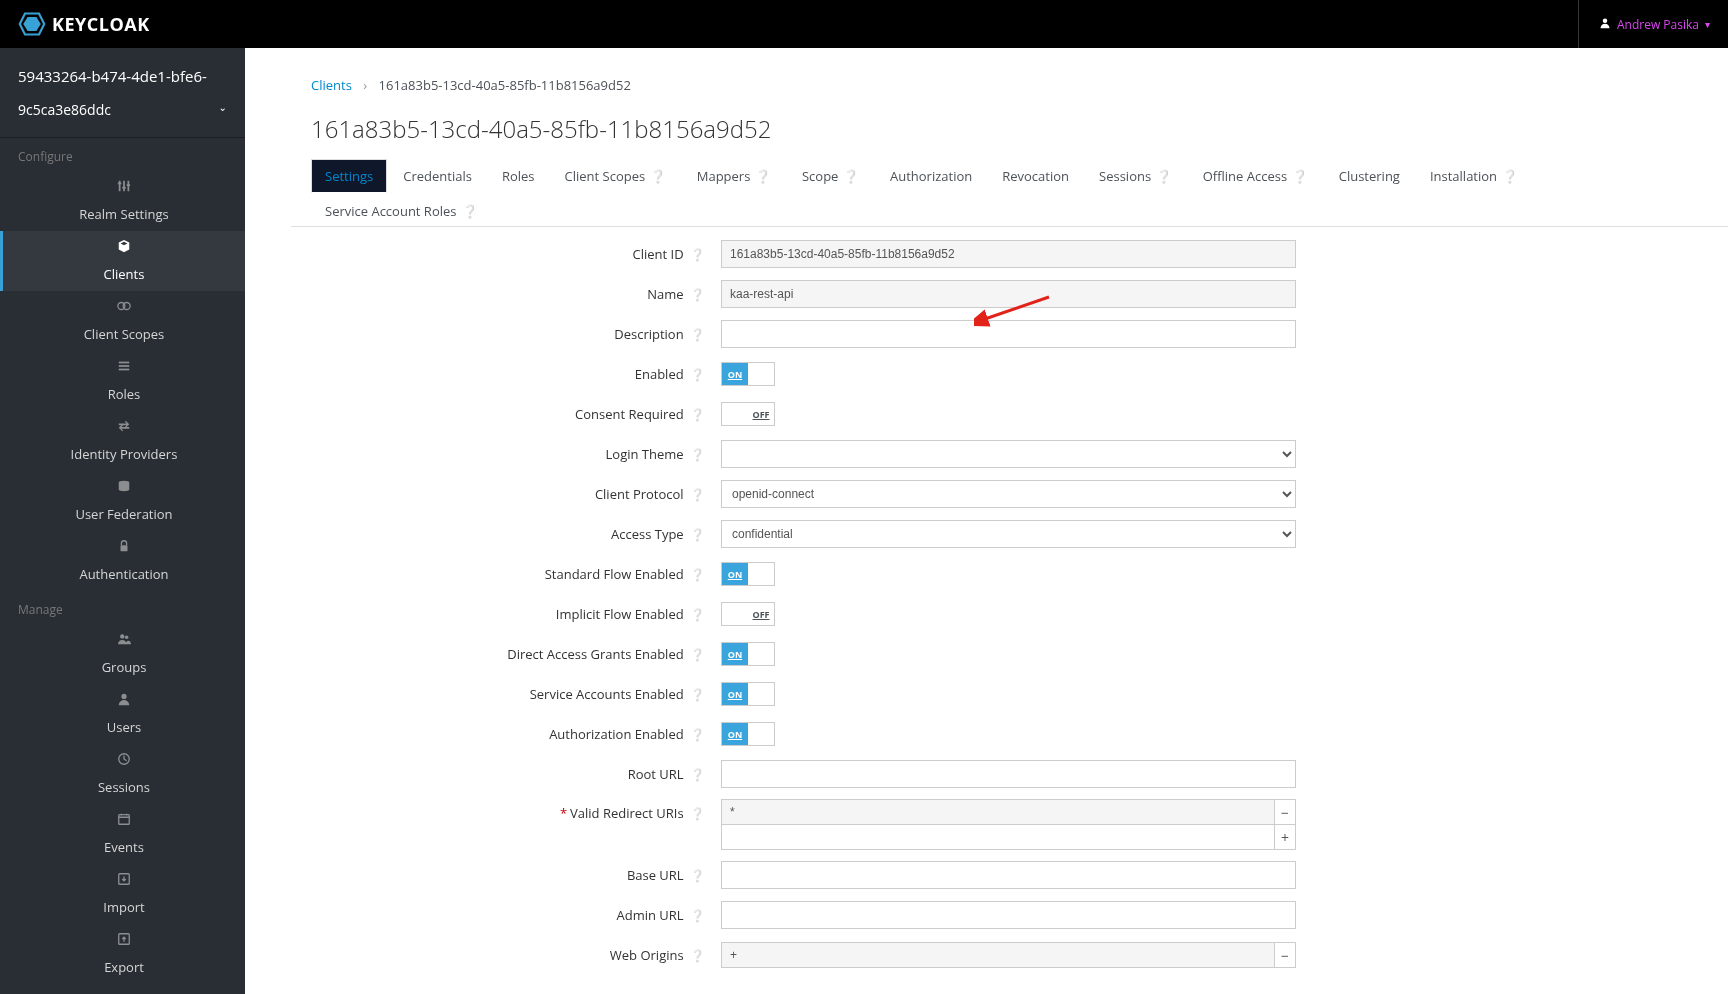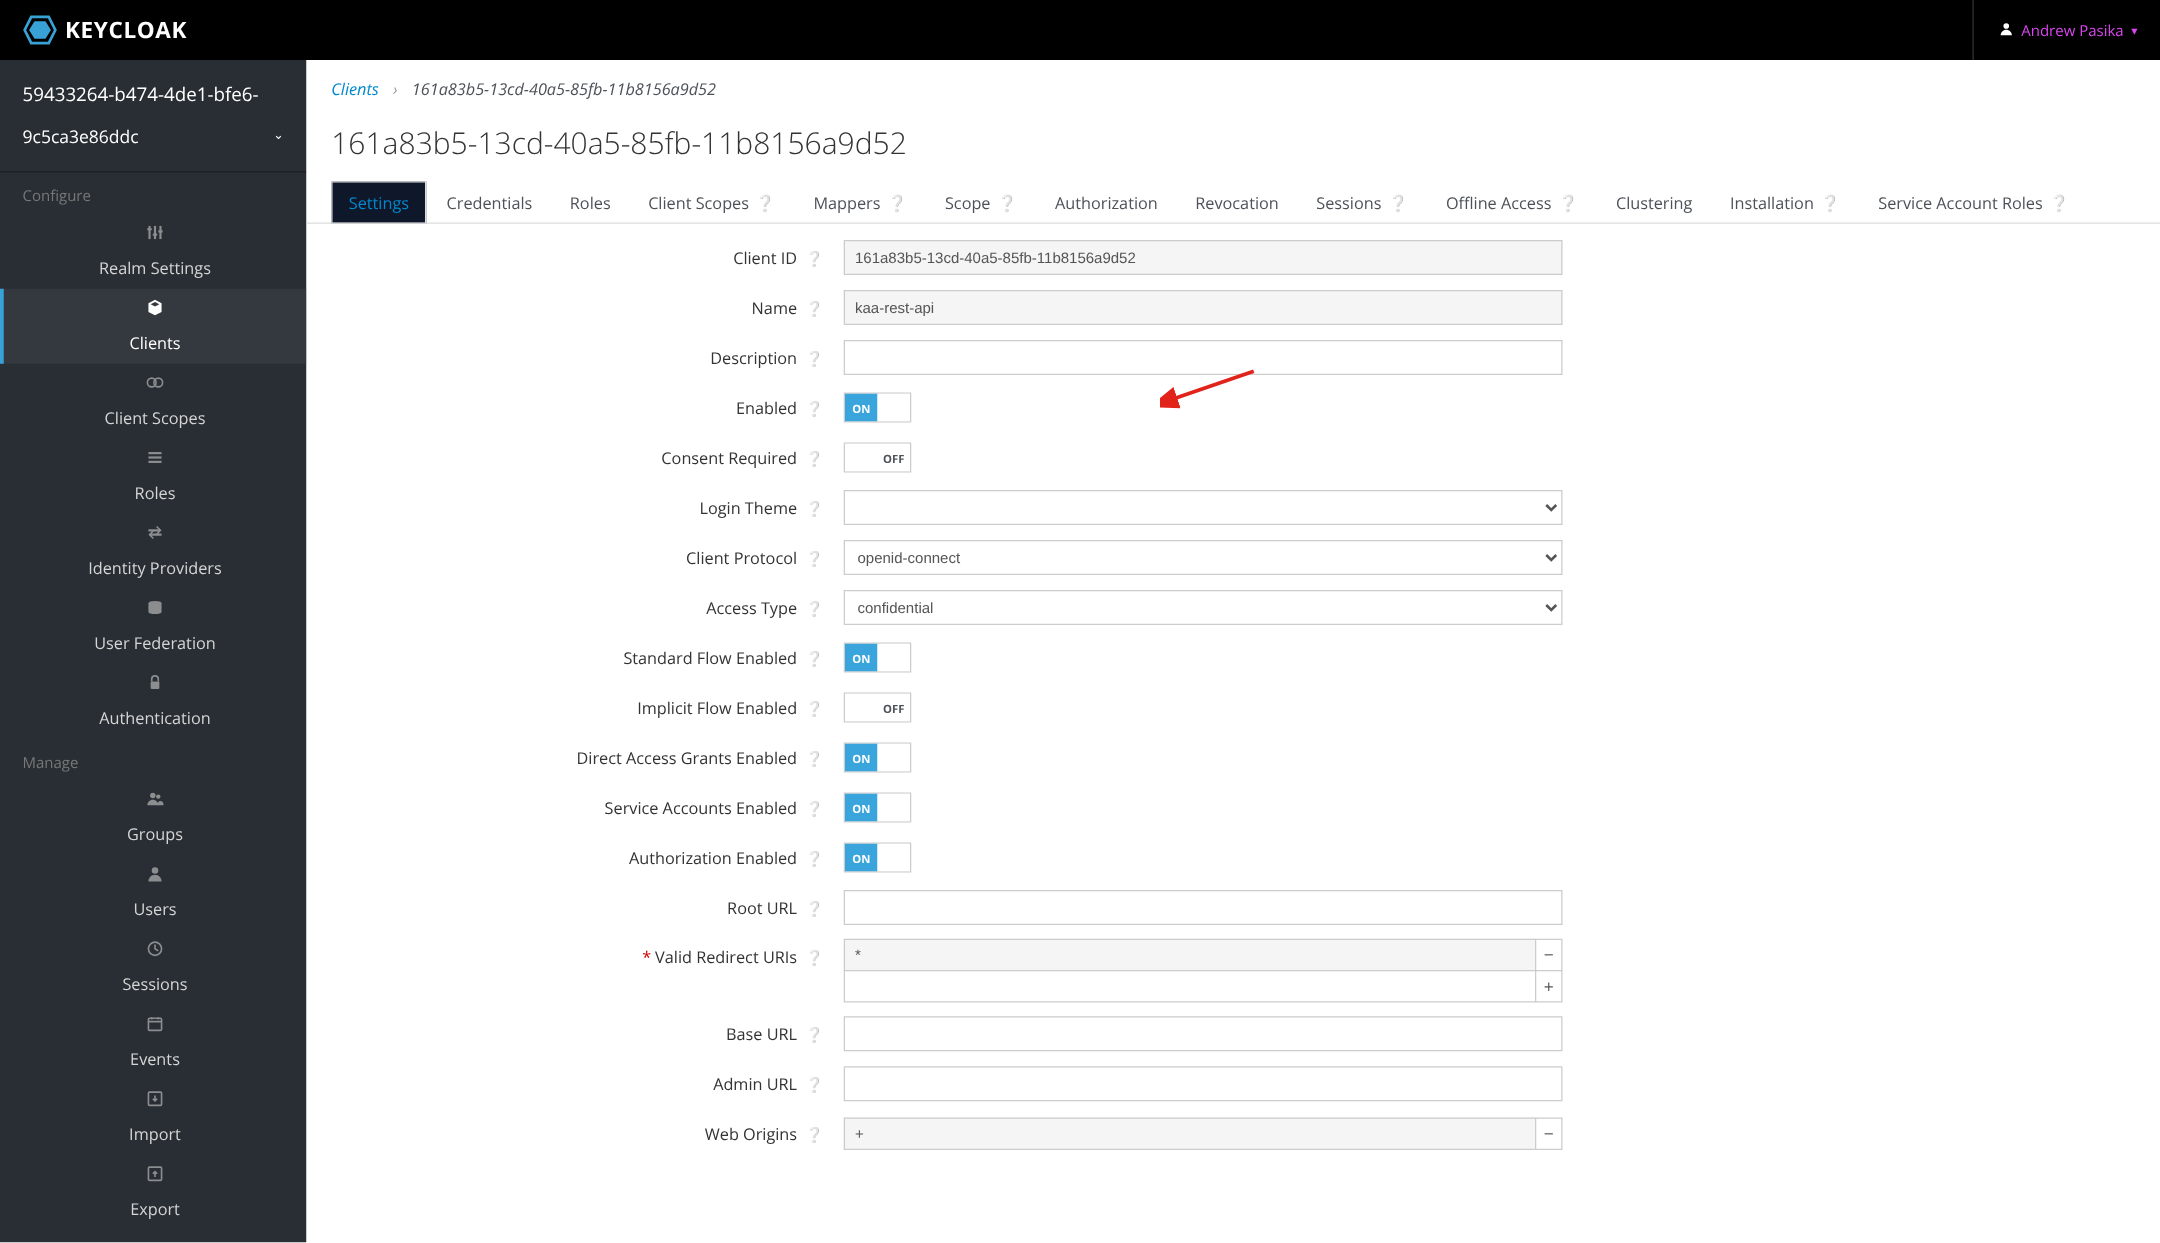--- a/index.html
+++ b/index.html
@@ -4,55 +4,55 @@
 <style>
 * { margin: 0; padding: 0; box-sizing: border-box; }
 body { font-family: "Open Sans", -apple-system, sans-serif; font-size: 13px; color: #333; background: #fff; }
 
 .header { background: #000; height: 48px; display: flex; align-items: center; justify-content: space-between; padding: 0 18px; }
 .logo { display: flex; align-items: center; gap: 6px; }
 .logo-icon { width: 28px; height: 28px; }
 .logo-text { color: #fff; font-weight: 700; font-size: 18px; letter-spacing: 0.5px; }
 .user-menu { color: #d946ef; font-size: 12px; display: flex; align-items: center; gap: 6px; border-left: 1px solid #333; padding-left: 20px; height: 48px; cursor: pointer; }
 
-.layout { display: flex; height: calc(100vh - 48px); }
+.layout { display: flex; height: calc(100vh - 48px); gap: 46px; }
 
 .sidebar { width: 245px; background: #292e34; color: #d0d0d0; overflow-y: auto; flex-shrink: 0; }
 .realm-block { padding: 18px 18px; border-bottom: 1px solid #1a1e22; }
 .realm-line1 { font-size: 15px; color: #fff; margin-bottom: 14px; }
 .realm-selector { display: flex; justify-content: space-between; font-size: 14px; color: #fff; cursor: pointer; }
 .section-header { padding: 10px 18px 6px; color: #777; font-size: 12px; }
 .nav-item { display: flex; align-items: center; gap: 12px; padding: 8px 18px; color: #d5d5d5; font-size: 13px; cursor: pointer; border-left: 3px solid transparent; flex-direction: column; }
 .nav-item.active { background: #33393f; border-left: 3px solid #38a1d6; color: #fff; }
 .nav-icon { width: 14px; height: 14px; display: inline-flex; align-items: center; justify-content: center; color: #8b8d8f; font-size: 13px; }
 .nav-item.active .nav-icon { color: #fff; }
 
 .main { flex: 1; overflow-y: auto; padding: 0; }
-.breadcrumb { padding: 14px 20px 10px; font-size: 13px; font-style: italic; }
+.breadcrumb { padding: 28px 20px 10px; font-size: 13px; }
 .breadcrumb a { color: #0088ce; text-decoration: none; }
 .breadcrumb .sep { color: #999; margin: 0 8px; }
 .breadcrumb .current { color: #4d5258; }
 .page-title { font-size: 24px; font-weight: 300; color: #333; padding: 8px 20px 14px; }
 
 .tabs { display: flex; flex-wrap: wrap; padding: 0 20px; border-bottom: 1px solid #ddd; gap: 2px; }
 .tab { padding: 7px 13px; color: #4d5258; font-size: 13px; cursor: pointer; border: 1px solid transparent; border-bottom: none; margin-bottom: -1px; }
 .tab.active { color: #0088ce; border-color: #ddd; border-bottom: 1px solid #fff; background: #0f172a; }
 .tab .help { color: #bbb; margin-left: 2px; }
 
 .form { padding: 12px 20px 30px; }
 .form-row { display: flex; align-items: center; margin-bottom: 10px; min-height: 30px; }
 .form-label { width: 410px; text-align: right; padding-right: 16px; font-size: 13px; color: #333; }
 .form-label .req { color: #c00; margin-right: 3px; }
 .form-label .help { color: #bbb; font-size: 12px; margin-left: 3px; }
 .form-control { width: 575px; }
 .text-input { width: 100%; height: 28px; padding: 3px 8px; border: 1px solid #ccc; background: #f5f5f5; color: #555; font-size: 12px; }
 .text-input.enabled { background: #fff; }
 .select { width: 100%; height: 28px; padding: 3px 6px; border: 1px solid #ccc; background: #fff; color: #555; font-size: 12px; }
 .toggle { display: inline-flex; width: 54px; height: 24px; border: 1px solid #ccc; cursor: pointer; }
-.toggle .on, .toggle .off { flex: 1; display: flex; align-items: center; justify-content: center; font-size: 9px; font-weight: 700; }
+.toggle .on, .toggle .off { flex: 1; display: flex; align-items: center; justify-content: center; font-size: 9px; font-weight: 700; text-decoration: underline; }
 .toggle.is-on .on { background: #39a5dc; color: #fff; }
 .toggle.is-on .off { background: #fff; }
 .toggle.is-off .on { background: #fff; }
 .toggle.is-off .off { background: #fff; color: #4d5258; }
 .toggle.is-on .off { color: transparent; }
 .toggle.is-off .on { color: transparent; }
 .redirect-row { display: flex; align-items: center; }
 .redirect-input { flex: 1; height: 26px; padding: 3px 8px; border: 1px solid #ccc; background: #f5f5f5; color: #555; font-size: 12px; }
 .redirect-btn { width: 22px; height: 26px; border: 1px solid #ccc; background: #fff; display: flex; align-items: center; justify-content: center; cursor: pointer; font-size: 14px; color: #555; margin-left: -1px; }
 

